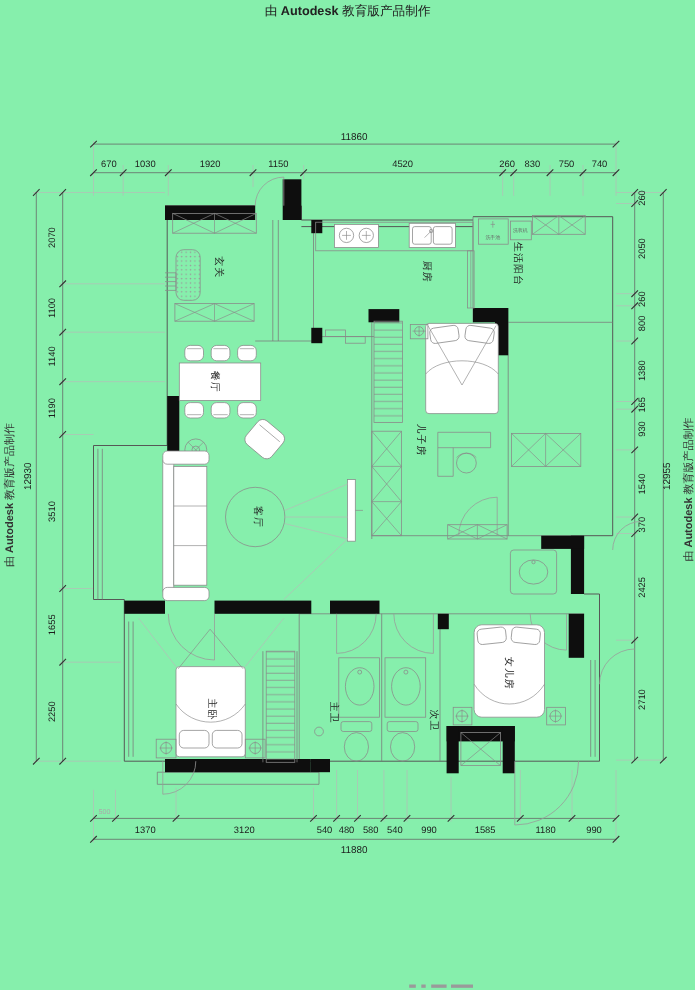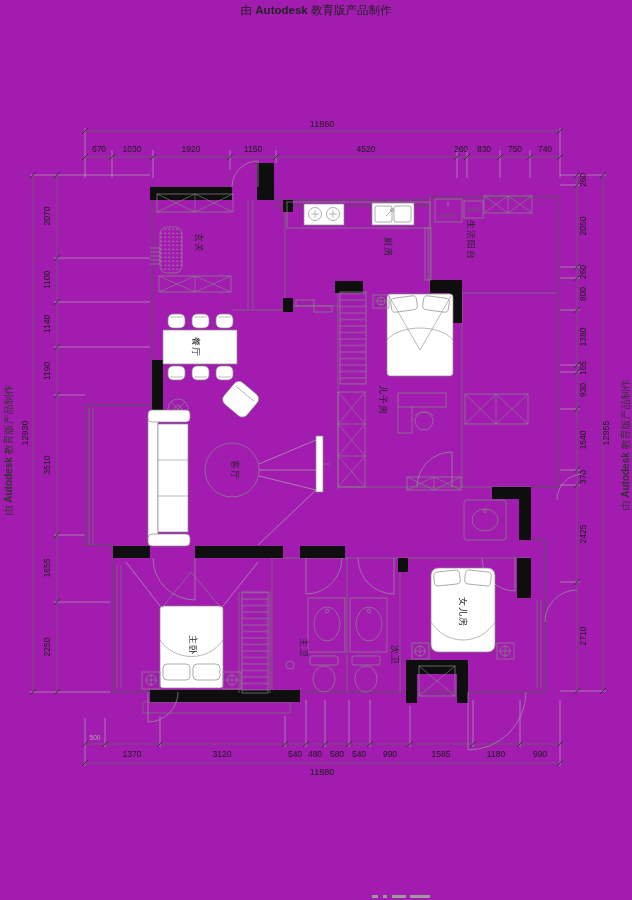--- a/index.html
+++ b/index.html
@@ -1,16 +1,16 @@
 <!DOCTYPE html>
 <html><head>
 <meta charset="utf-8">
 <style>
   html,body{margin:0;padding:0;background:#fff;}
-  .page{position:relative;width:632px;height:900px;background:#a21caf;overflow:hidden;
+  .page{position:relative;width:632px;height:900px;background:#86efac;overflow:hidden;
         font-family:"Liberation Sans",sans-serif;}
   svg{display:block;}
   text{font-family:"Liberation Sans",sans-serif;}
   .dim{font-size:8.5px;fill:#1c1c1c;}
   .dimtotal{font-size:9px;fill:#1c1c1c;}
   .small{font-size:6.5px;fill:#aaa;}
   .lbl{font-size:9px;fill:#222;letter-spacing:1px;}
   .tiny{font-size:4.5px;fill:#666;}
   .wm{font-size:11.5px;fill:#222;}
   .wmside{font-size:10px;fill:#333;}

